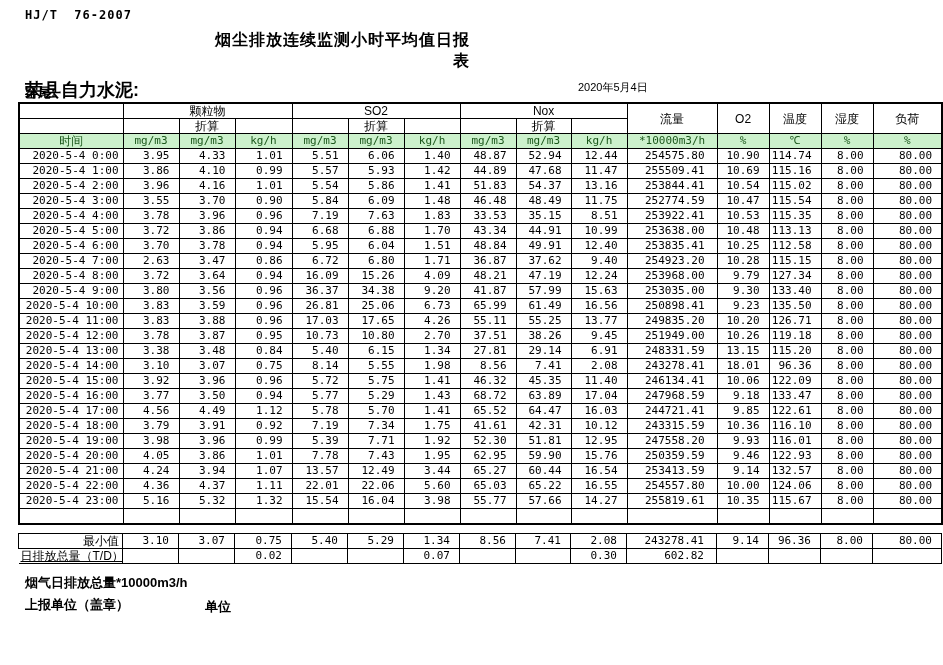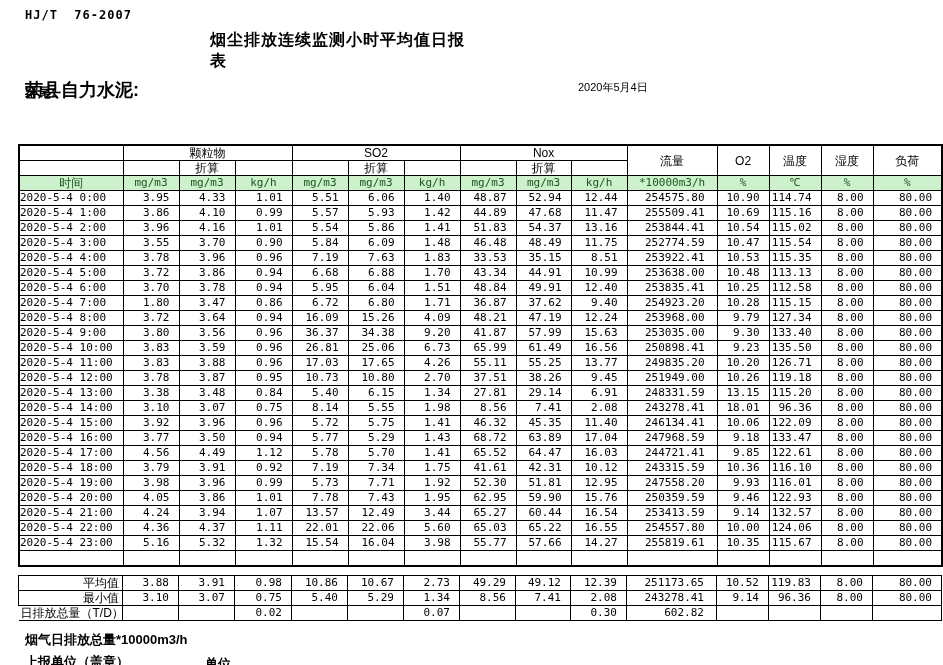--- a/index.html
+++ b/index.html
@@ -1,28 +1,28 @@
 <!DOCTYPE html>
 <html style="--green-bg: #ccf1cc; --green-tx: #1b571b; --border: #000000;"><head>
 <meta charset="utf-8">
 <style>
   html,body{margin:0;padding:0;background:#fff;}
   body{
     width:943px;height:665px;position:relative;overflow:hidden;
     font-family:"Liberation Sans",sans-serif;color:#000;
   }
   
-  .page-head{position:relative;height:144px;}
+  .page-head{position:relative;height:102px;}
   .std-code{
     position:absolute;left:25px;top:8px;
     font-family:"DejaVu Sans Mono",monospace;font-weight:bold;font-size:12px;
     white-space:pre;letter-spacing:1px;
   }
   .report-title{
-    position:absolute;left:210px;top:30px;width:260px;text-align:left;
+    position:absolute;left:210px;top:30px;width:260px;text-align:right;
     font-size:16px;font-weight:bold;letter-spacing:1px;
   }
   .company{position:absolute;left:25px;top:78px;font-size:18px;font-weight:bold;}
   .monitor-point{position:absolute;left:25px;top:84px;font-size:13px;font-weight:bold;text-align:right;}
   .report-date{position:absolute;left:578px;top:80px;font-size:11px;}
 
   
   table{
     border-collapse:collapse;table-layout:fixed;
     margin-left:18px;width:923px;
@@ -35,29 +35,29 @@
     font-weight:normal;
   }
   table.main{border:2px solid var(--border,#000);}
   th.grp{font-family:"Liberation Sans",sans-serif;font-size:12px;text-align:center;}
   td.conv{font-family:"Liberation Sans",sans-serif;font-size:12px;text-align:center;}
   tr.units-row td{
     background:var(--green-bg,#ccf1cc);color:var(--green-tx,#1b571b);
     text-align:center;
   }
   tr.units-row td.time-h{font-family:Liberation Sans, sans-serif;font-size:12px;}
-  td.time-cell{text-align:left;padding-right:4px;}
+  td.time-cell{text-align:right;padding-right:4px;}
   td.num{text-align:right;padding-right:9px;}
   td.num.flow{padding-right:12px;}
   td.sum-label{
     font-family:"Liberation Sans",sans-serif;font-size:12px;
     text-align:right;padding-right:3px;
   }
   td.sum-label.left{
-    text-align:left;border-left:none;padding-left:2px;
+    text-align:left;border-left:none;padding-left:2px;text-decoration:underline;
   }
   .tbl-gap{height:8px;}
 
   
   .page-foot{margin:10px 0 0 25px;font-size:13px;}
   .flue-total{font-weight:bold;font-family:"Liberation Sans",sans-serif;}
   .sign-line{margin-top:4px;position:relative;height:18px;}
   .report-unit{position:absolute;left:0;top:0;font-weight:bold;}
   .unit-label{position:absolute;left:180px;top:2px;font-weight:bold;}
 </style>
@@ -247,21 +247,21 @@
         <td class="num">49.91</td>
         <td class="num">12.40</td>
         <td class="num flow">253835.41</td>
         <td class="num">10.25</td>
         <td class="num">112.58</td>
         <td class="num">8.00</td>
         <td class="num">80.00</td>
       </tr>
       <tr>
         <td class="time-cell">2020-5-4 7:00</td>
-        <td class="num">1.80</td>
+        <td class="num">2.63</td>
         <td class="num">3.47</td>
         <td class="num">0.86</td>
         <td class="num">6.72</td>
         <td class="num">6.80</td>
         <td class="num">1.71</td>
         <td class="num">36.87</td>
         <td class="num">37.62</td>
         <td class="num">9.40</td>
         <td class="num flow">254923.20</td>
         <td class="num">10.28</td>
@@ -454,21 +454,21 @@
         <td class="num">10.36</td>
         <td class="num">116.10</td>
         <td class="num">8.00</td>
         <td class="num">80.00</td>
       </tr>
       <tr>
         <td class="time-cell">2020-5-4 19:00</td>
         <td class="num">3.98</td>
         <td class="num">3.96</td>
         <td class="num">0.99</td>
-        <td class="num">5.73</td>
+        <td class="num">5.39</td>
         <td class="num">7.71</td>
         <td class="num">1.92</td>
         <td class="num">52.30</td>
         <td class="num">51.81</td>
         <td class="num">12.95</td>
         <td class="num flow">247558.20</td>
         <td class="num">9.93</td>
         <td class="num">116.01</td>
         <td class="num">8.00</td>
         <td class="num">80.00</td>
@@ -576,37 +576,20 @@
       <col style="width:55px">
       <col style="width:56px">
     <col style="width:90px">
       <col style="width:52px">
       <col style="width:52px">
       <col style="width:52px">
       <col style="width:69px">
   </colgroup>
   <tbody>
       <tr>
-        <td class="sum-label">平均值</td>
-        <td class="num">3.88</td>
-        <td class="num">3.91</td>
-        <td class="num">0.98</td>
-        <td class="num">10.86</td>
-        <td class="num">10.67</td>
-        <td class="num">2.73</td>
-        <td class="num">49.29</td>
-        <td class="num">49.12</td>
-        <td class="num">12.39</td>
-        <td class="num flow">251173.65</td>
-        <td class="num">10.52</td>
-        <td class="num">119.83</td>
-        <td class="num">8.00</td>
-        <td class="num">80.00</td>
-      </tr>
-      <tr>
         <td class="sum-label">最小值</td>
         <td class="num">3.10</td>
         <td class="num">3.07</td>
         <td class="num">0.75</td>
         <td class="num">5.40</td>
         <td class="num">5.29</td>
         <td class="num">1.34</td>
         <td class="num">8.56</td>
         <td class="num">7.41</td>
         <td class="num">2.08</td>

